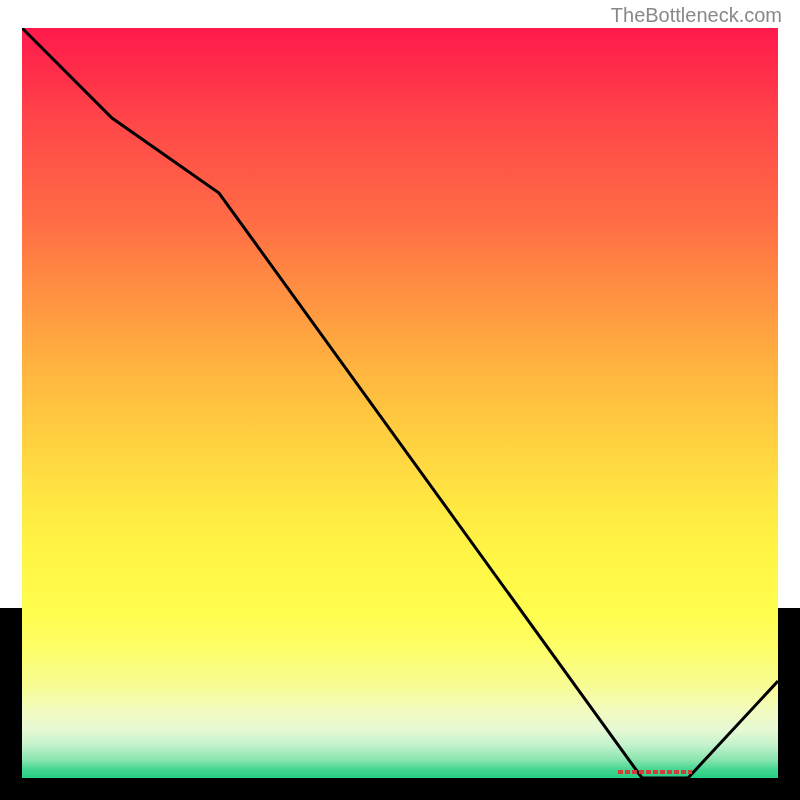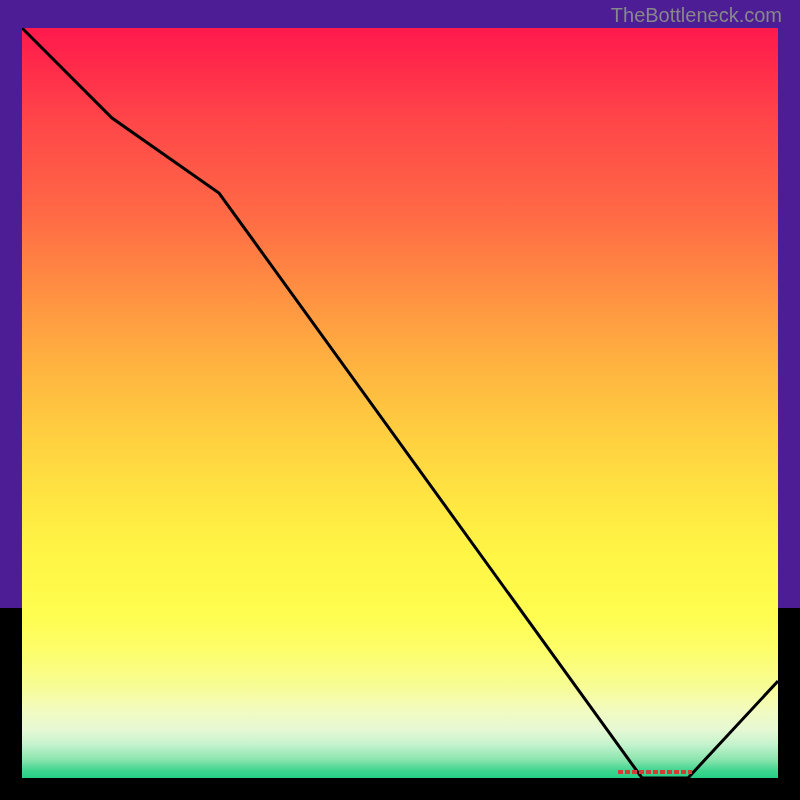--- a/index.html
+++ b/index.html
@@ -8,21 +8,21 @@
     background: #000;
     width: 800px;
     height: 800px;
     overflow: hidden;
     font-family: Arial, sans-serif;
   }
   .container {
     position: relative;
     width: 800px;
     height: 608px;
-    background: #4c1d95;
+    background: #ffffff;
   }
   .watermark {
     position: absolute;
     top: 4px;
     right: 18px;
     color: #888;
     font-size: 20px;
     font-weight: 500;
     z-index: 10;
   }

